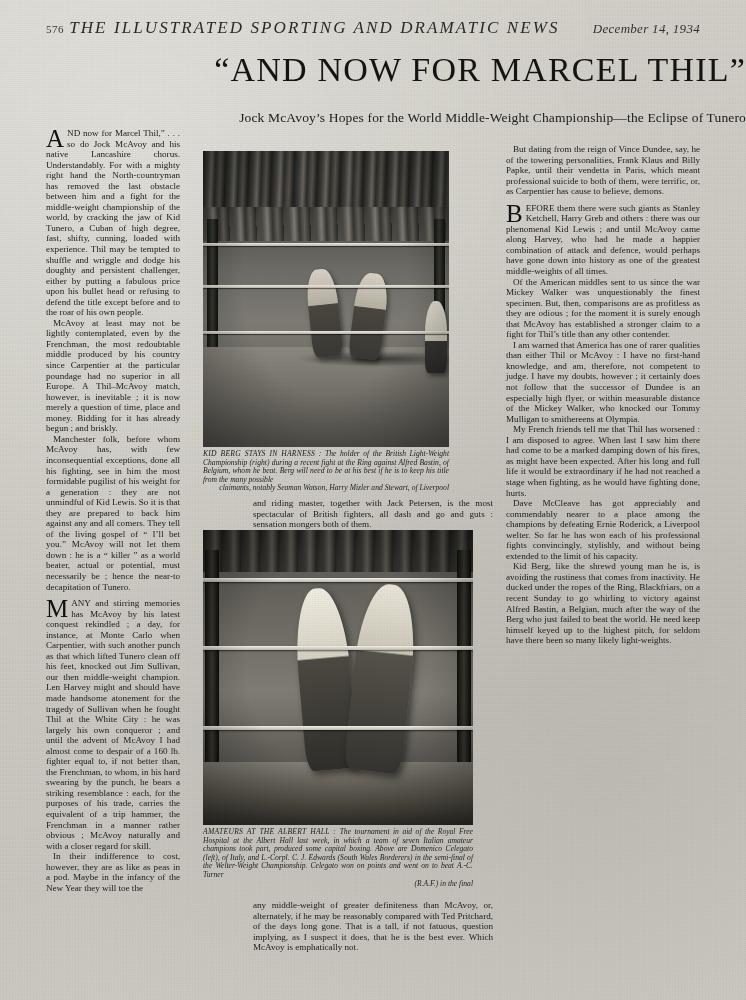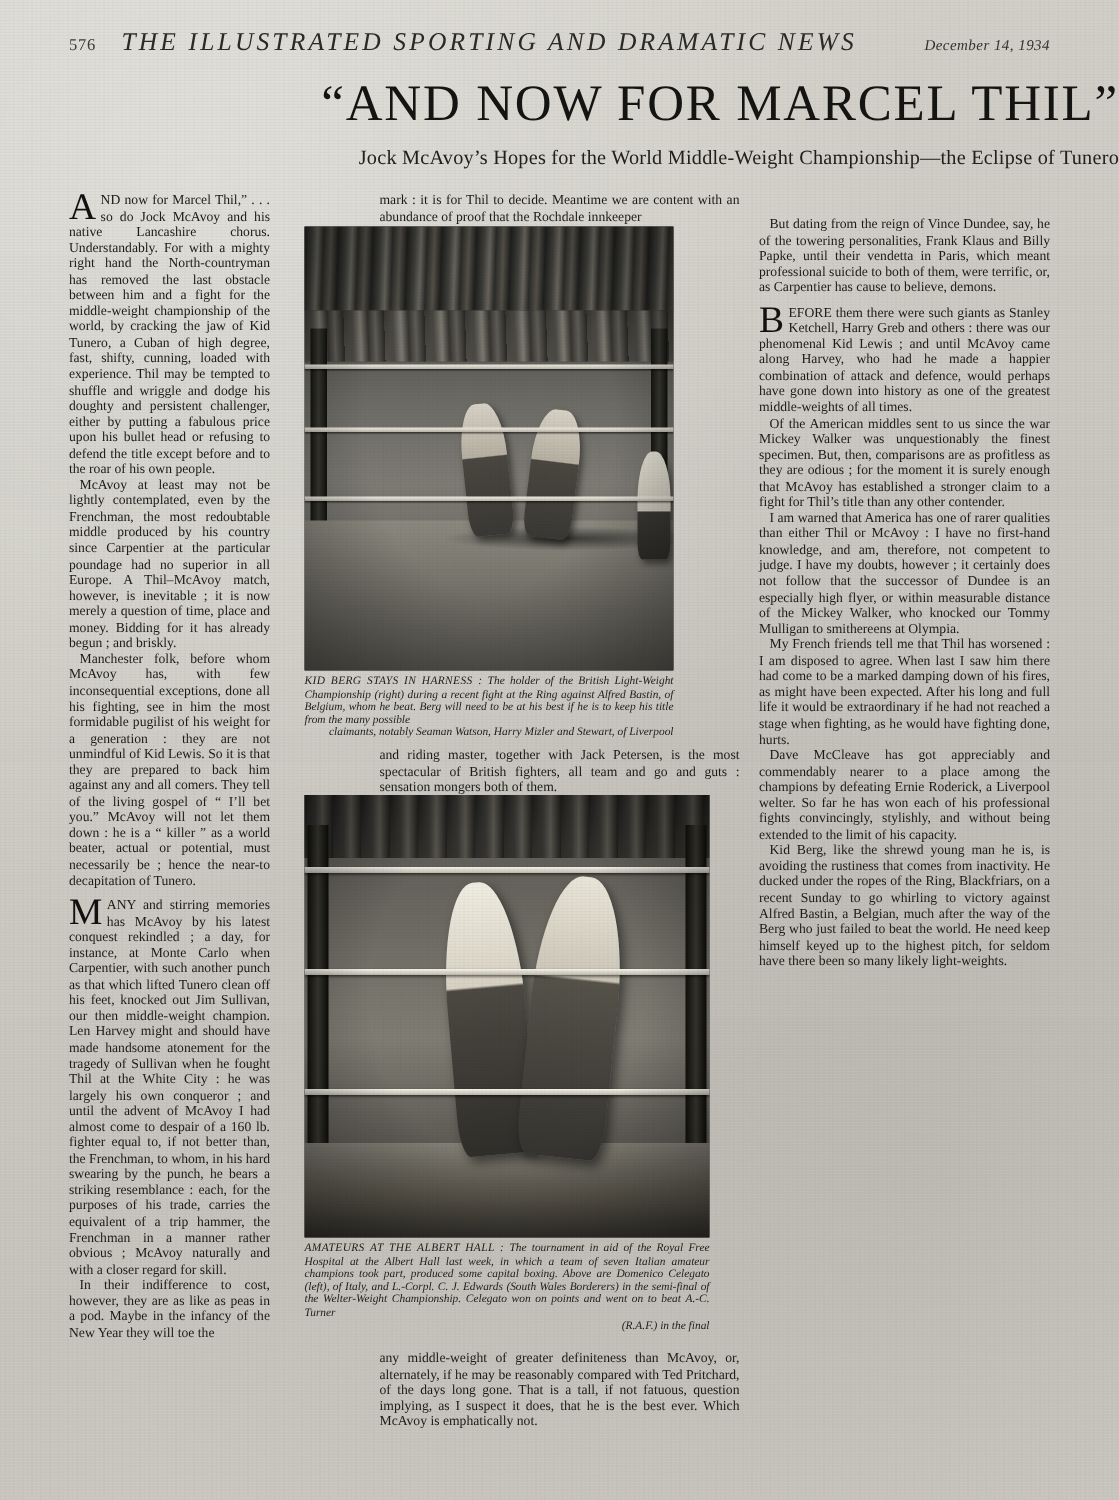--- a/index.html
+++ b/index.html
@@ -41,32 +41,32 @@
   }
   .runhead{
     font-family:"Liberation Serif", serif;
     font-style:italic;
     font-size:17px; letter-spacing:2.1px; color:#2a2a26;
     white-space:nowrap;
   }
   .issuedate{
     font-family:"Liberation Serif", serif;
     font-style:italic;
-    font-size:10px; letter-spacing:.3px; color:#33332f;margin-left:28px;
+    font-size:13px; letter-spacing:.3px; color:#33332f;margin-left:28px;
   }
 
   
   .titlewrap{ position:absolute; left:0; top:52px; width:746px; text-align:right; }
   .headline{
     font-family:"Liberation Serif", serif;
     font-size:34px; letter-spacing:1.2px; color:#141412;
     line-height:1.05; font-weight:400;
   }
   .subhead{
-    margin-top:9px;
+    margin-top:22px;
     font-family:"Liberation Serif", serif;
     font-size:13.5px; letter-spacing:.15px; color:#20201d;
   }
   .byline{
     margin-top:8px;
     font-family:"Liberation Serif", serif;
     font-size:12.5px; letter-spacing:.6px; color:#1d1d1a;
   }
 
   
@@ -239,23 +239,20 @@
   </div>
 
   <div class="col" id="col1">
     <p class="noind"><span class="dropcap">A</span><span>ND now for Marcel Thil,” . . . so do Jock McAvoy and his native Lancashire chorus. Understandably. For with a mighty right hand the North-countryman has removed the last obstacle between him and a fight for the middle-weight championship of the world, by cracking the jaw of Kid Tunero, a Cuban of high degree, fast, shifty, cunning, loaded with experience. Thil may be tempted to shuffle and wriggle and dodge his doughty and persistent challenger, either by putting a fabulous price upon his bullet head or refusing to defend the title except before and to the roar of his own people.</span></p>
     <p><span>McAvoy at least may not be lightly contemplated, even by the Frenchman, the most redoubtable middle produced by his country since Carpentier at the particular poundage had no superior in all Europe. A Thil–McAvoy match, however, is inevitable ; it is now merely a question of time, place and money. Bidding for it has already begun ; and briskly.</span></p>
     <p><span>Manchester folk, before whom McAvoy has, with few inconsequential exceptions, done all his fighting, see in him the most formidable pugilist of his weight for a generation : they are not unmindful of Kid Lewis. So it is that they are prepared to back him against any and all comers. They tell of the living gospel of “ I’ll bet you.” McAvoy will not let them down : he is a “ killer ” as a world beater, actual or potential, must necessarily be ; hence the near-to decapitation of Tunero.</span></p>
     <p class="noind" style="margin-top:6px;"><span class="dropcap">M</span><span>ANY and stirring memories has McAvoy by his latest conquest rekindled ; a day, for instance, at Monte Carlo when Carpentier, with such another punch as that which lifted Tunero clean off his feet, knocked out Jim Sullivan, our then middle-weight champion. Len Harvey might and should have made handsome atonement for the tragedy of Sullivan when he fought Thil at the White City : he was largely his own conqueror ; and until the advent of McAvoy I had almost come to despair of a 160 lb. fighter equal to, if not better than, the Frenchman, to whom, in his hard swearing by the punch, he bears a striking resemblance : each, for the purposes of his trade, carries the equivalent of a trip hammer, the Frenchman in a manner rather obvious ; McAvoy naturally and with a closer regard for skill.</span></p>
     <p><span>In their indifference to cost, however, they are as like as peas in a pod. Maybe in the infancy of the New Year they will toe the</span></p>
   </div>
 
-  <div class="col" id="col2">
-    <p class="noind"><span>mark : it is for Thil to decide. Meantime we are content with an abundance of proof that the Rochdale innkeeper</span></p>
-  </div>
 
   <div class="figure" id="fig1">
     <div class="photo" id="photo1">
       <div class="ring-bg"></div>
       <div class="crowd"></div>
       <div class="crowd2"></div>
       <div class="post left"></div>
       <div class="post right"></div>
       <div class="canvas"></div>
       <div class="shadow-pool"></div>
@@ -268,21 +265,21 @@
       <div class="vign"></div>
     </div>
     <div class="caption">
       <span class="lead">KID BERG STAYS IN HARNESS :</span>
       <span>The holder of the British Light-Weight Championship (right) during a recent fight at the Ring against Alfred Bastin, of Belgium, whom he beat.   Berg will need to be at his best if he is to keep his title from the many possible</span>
       <span class="last">claimants, notably Seaman Watson, Harry Mizler and Stewart, of Liverpool</span>
     </div>
   </div>
 
   <div class="col" id="col2b" style="left:253px; top:498px; width:240px;">
-    <p class="noind"><span>and riding master, together with Jack Petersen, is the most spectacular of British fighters, all team and go and guts : sensation mongers both of them.</span></p>
+    <p class="noind"><span>and riding master, together with Jack Petersen, is the most spectacular of British fighters, all dash and go and guts : sensation mongers both of them.</span></p>
     <p><span>It is inquired of me whether I can recollect</span></p>
   </div>
 
   <div class="figure" id="fig2">
     <div class="photo" id="photo2">
       <div class="ring2-bg"></div>
       <div class="dark-top2"></div>
       <div class="post2 l"></div>
       <div class="post2 r"></div>
       <div class="canvas2"></div>

